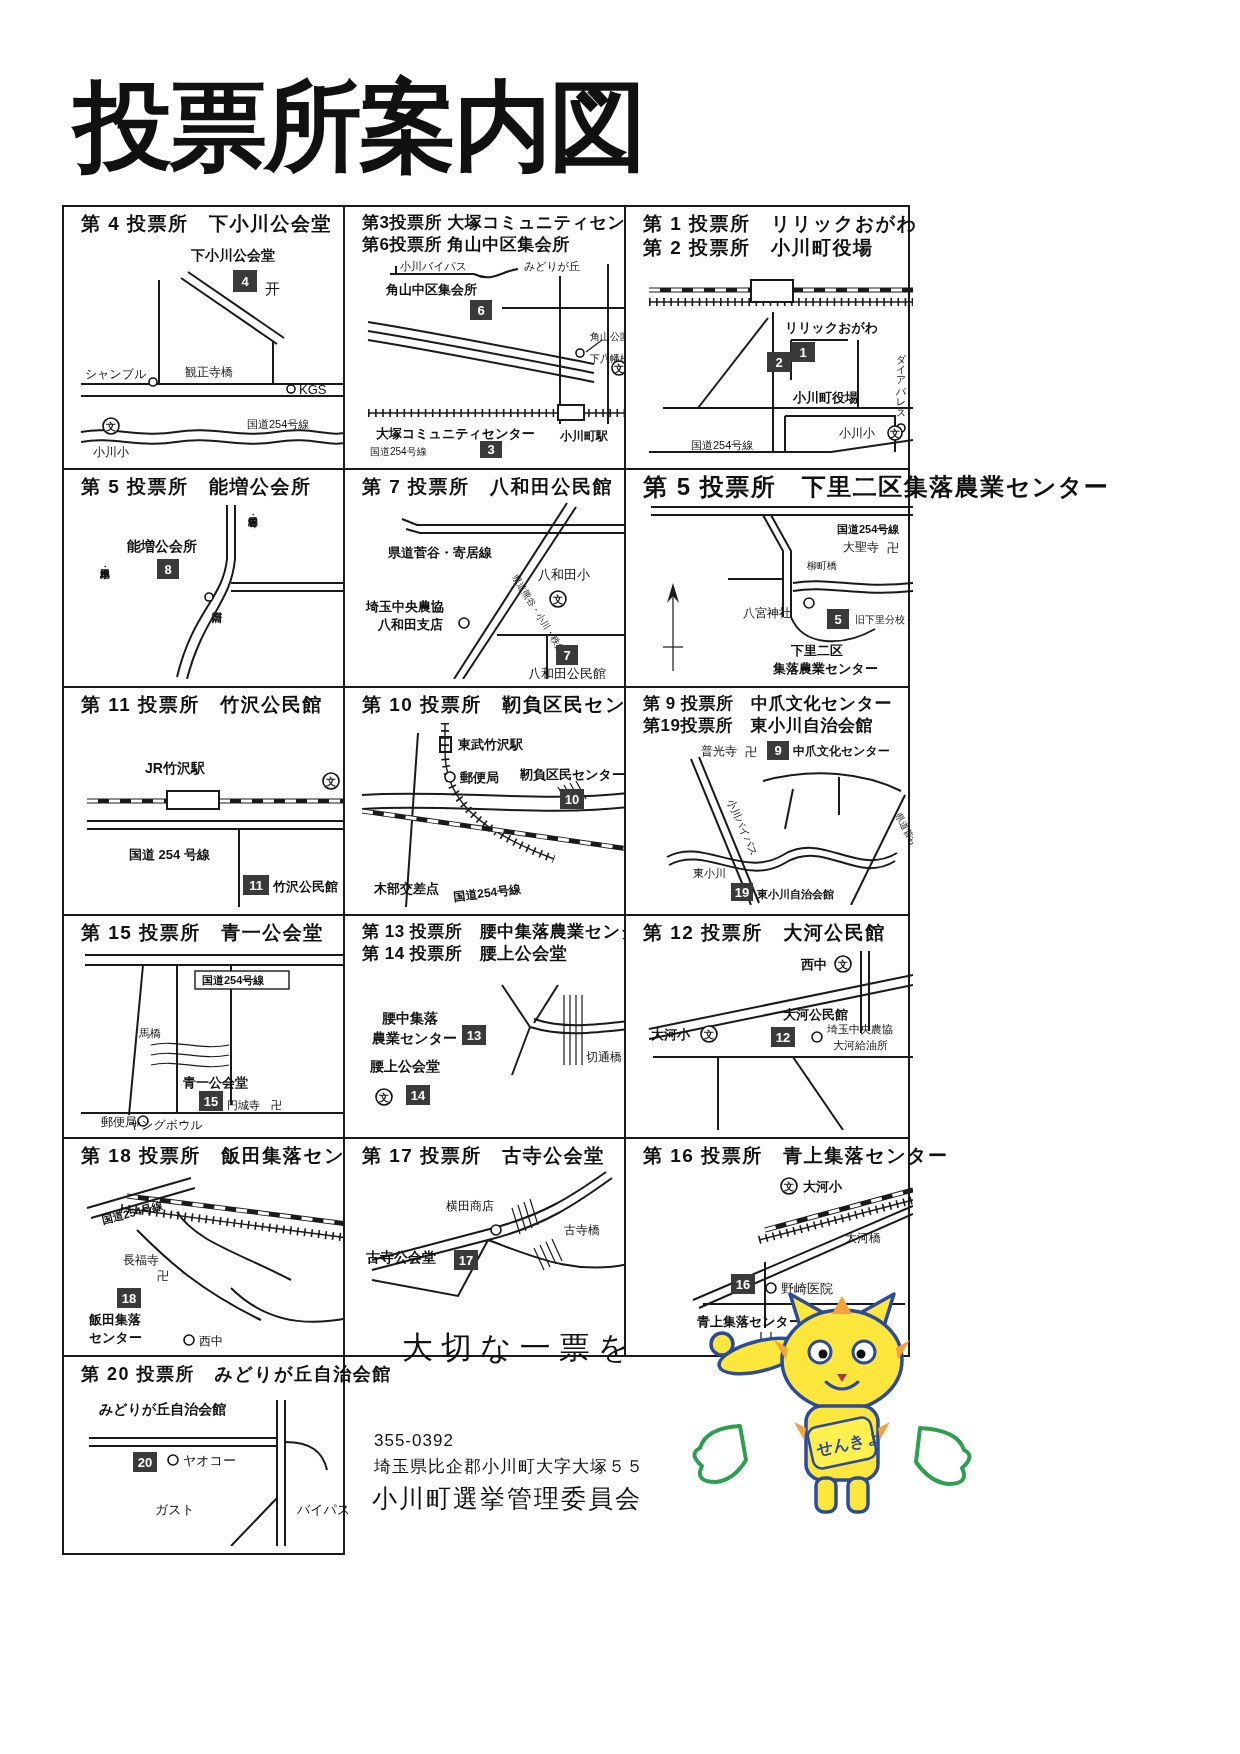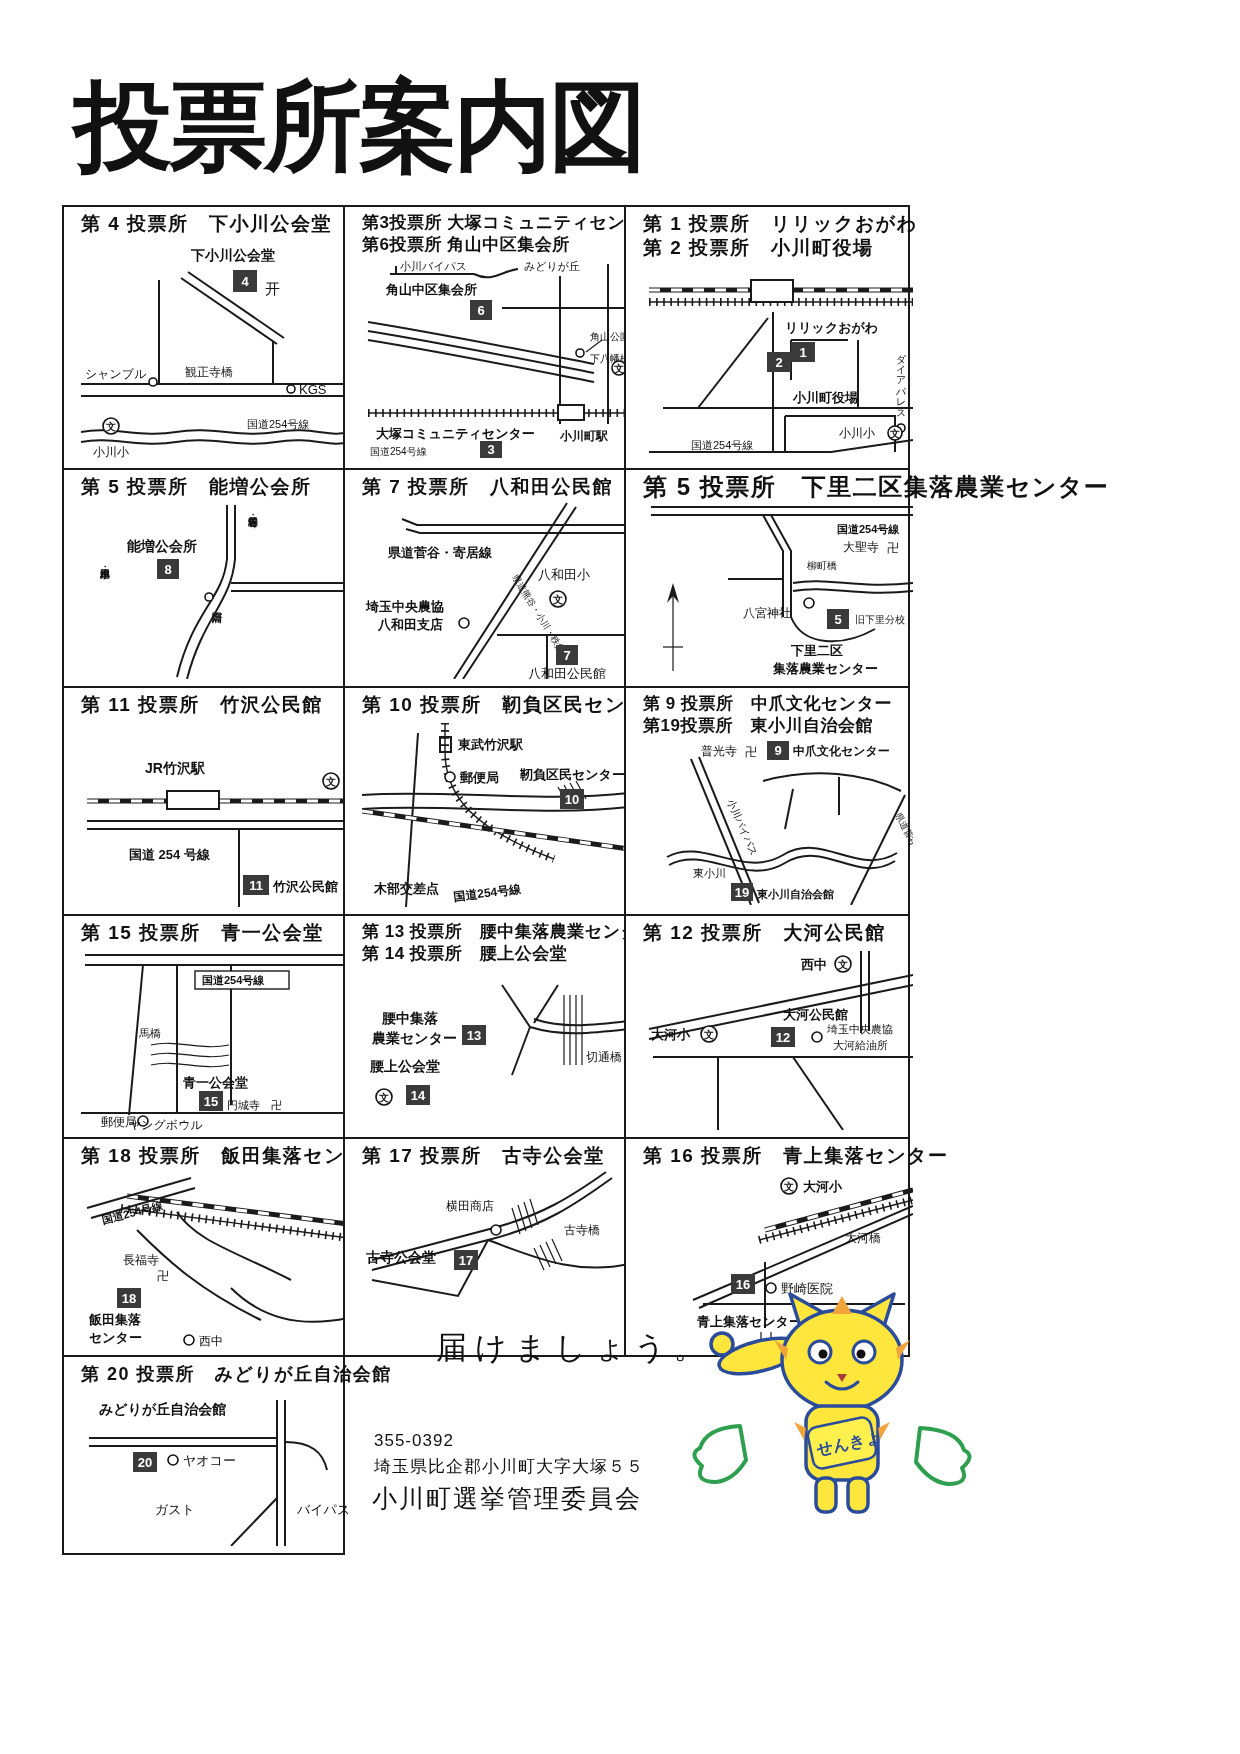--- a/index.html
+++ b/index.html
@@ -521,21 +521,21 @@
       <text class="mkt" x="64" y="81">20</text>
     </g>
     <circle class="poi" cx="92" cy="74" r="5"></circle>
     <text x="102" y="79" class="s13">ヤオコー</text>
     <text x="74" y="128" class="s13">ガスト</text>
     <text x="216" y="128" class="s13">バイパス</text>
   </svg>
 </div>
 
 <div class="msg">
-  <div class="ind">届けましょう。</div>
+  <div>大切な一票を</div>
 </div>
 
 <div class="addr">
   <div>355-0392</div>
   <div>埼玉県比企郡小川町大字大塚５５</div>
 </div>
 <div class="org">小川町選挙管理委員会</div>
 
 <svg width="290" height="270" viewBox="0 0 290 270" style="position:absolute;left:688px;top:1278px">
 

